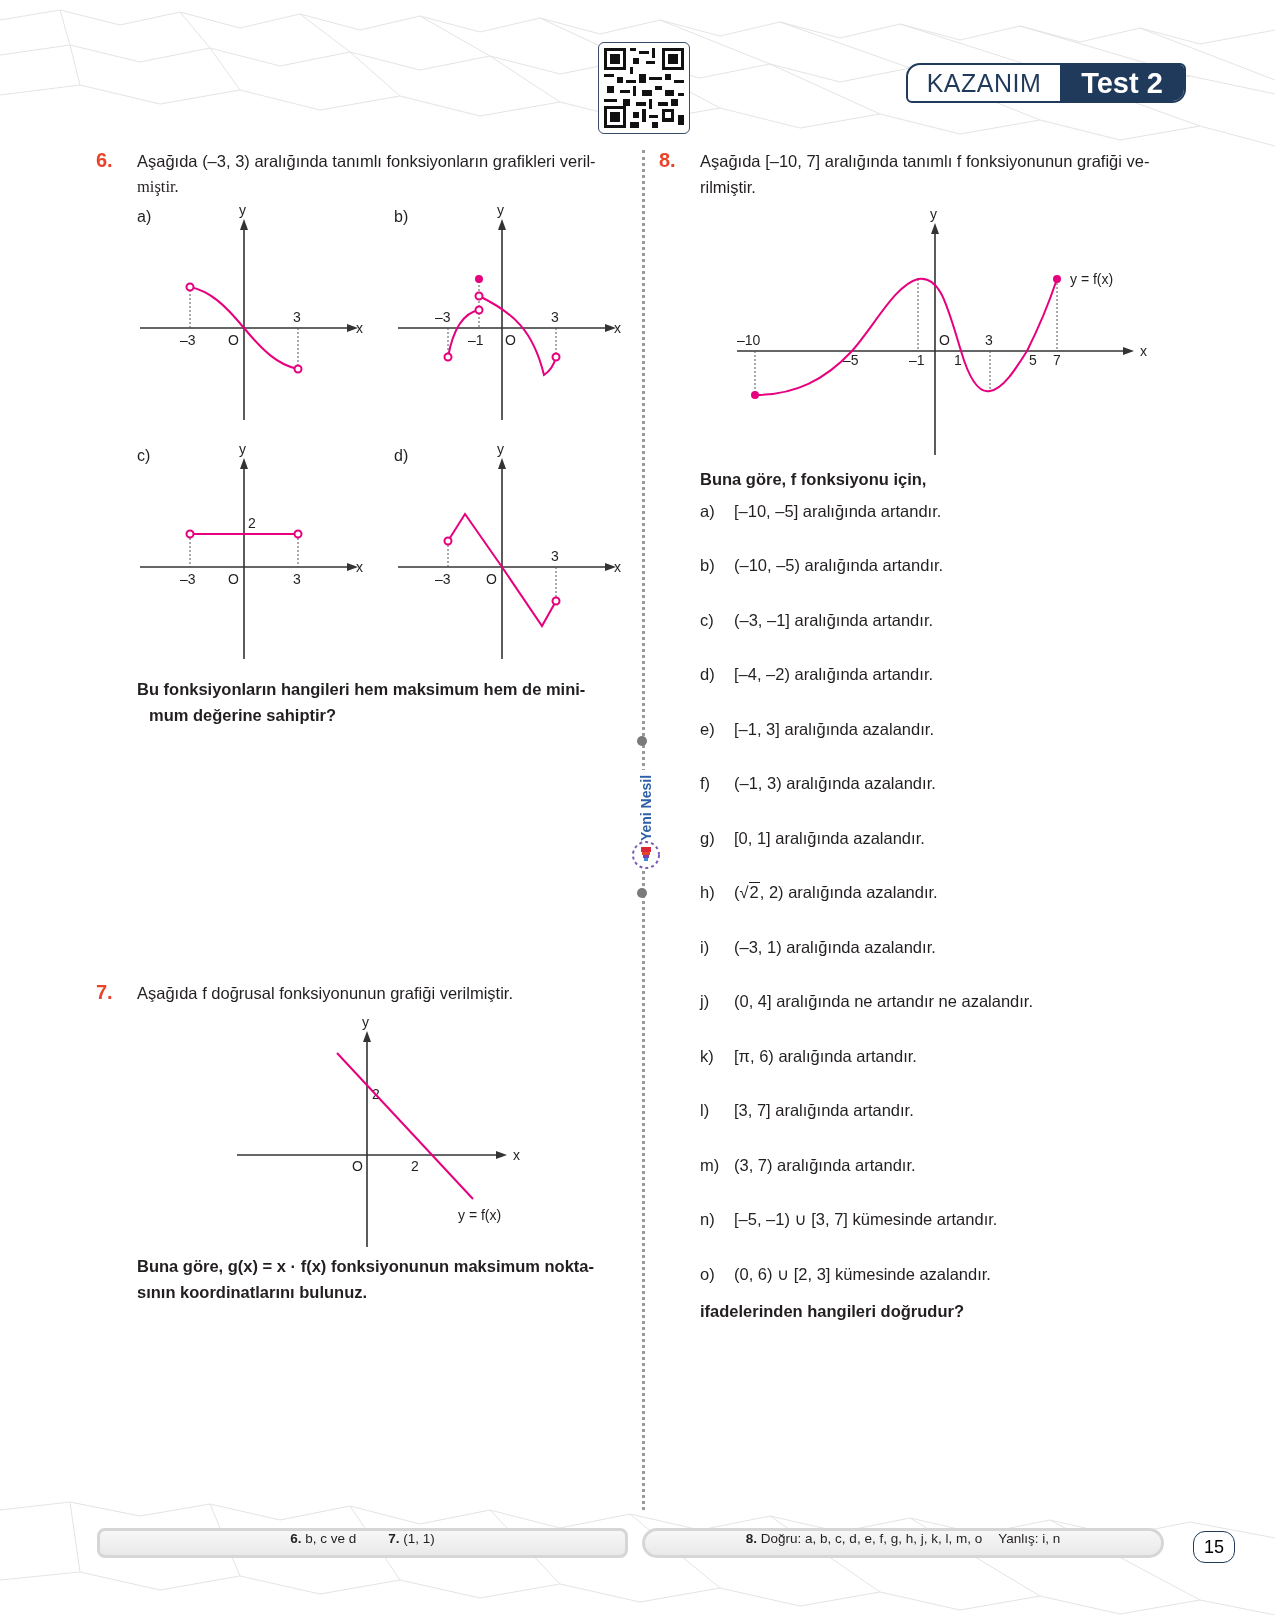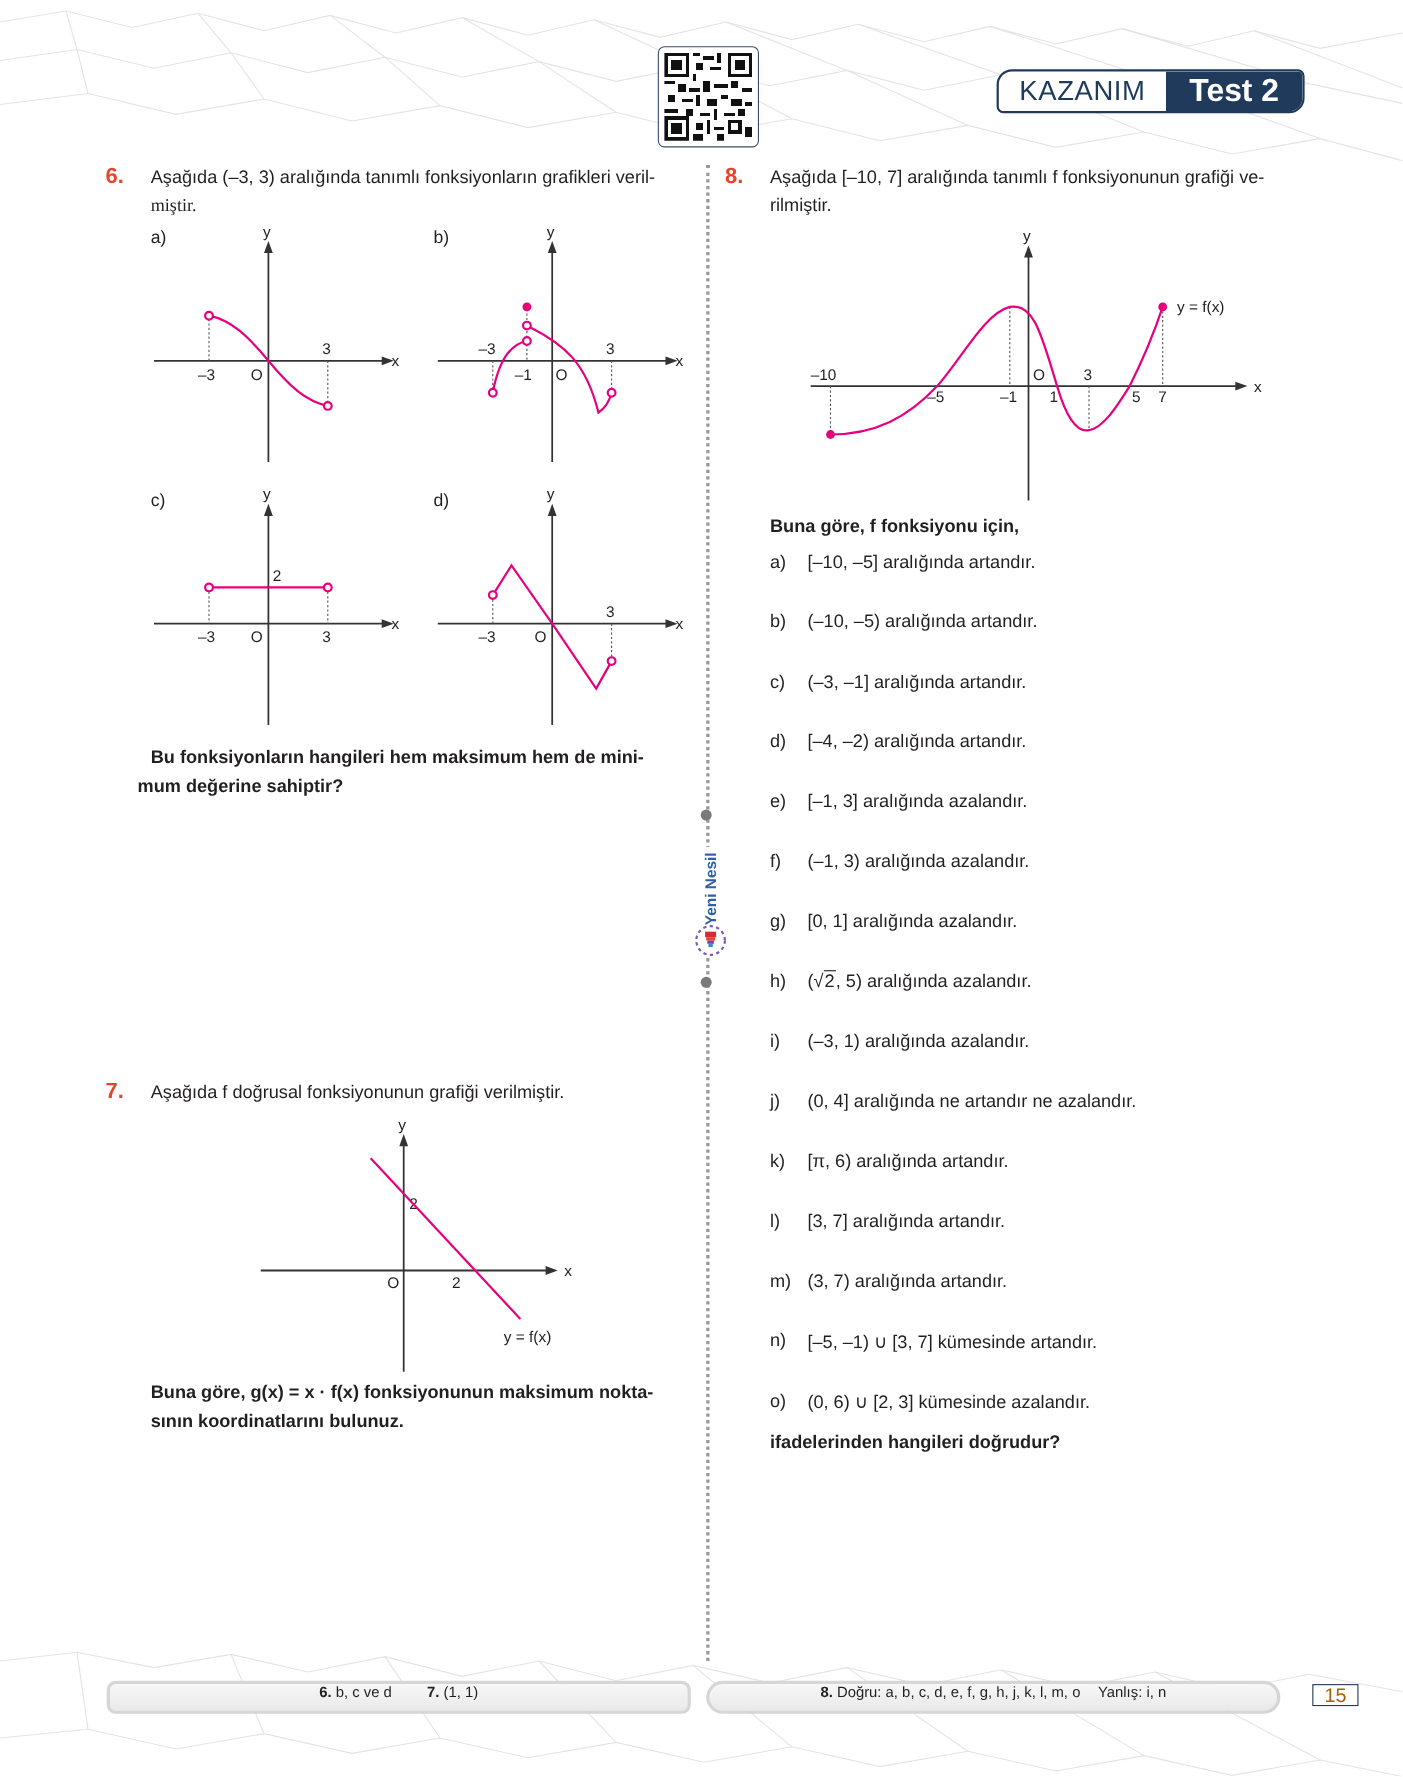--- a/index.html
+++ b/index.html
@@ -57,23 +57,23 @@
   .sqrt { display: inline-block; }
   .sqrt .rad { border-top: 1px solid #231f20; padding: 0 1px; }
 
   .ansbox {
     position: absolute; top: 1528px; height: 30px; border-radius: 8px;
     background: linear-gradient(#f7f7f7, #e9e9e9); border: 3px solid #d6d6d6;
     display: flex; align-items: flex-start; justify-content: center; font-size: 13.5px; color: #231f20;
   }
   .ansbox span { margin: 0 16px; }
   .pagenum {
-    position: absolute; left: 1193px; top: 1531px; width: 42px; height: 20px;
-    border: 1.5px solid #1f3a5a; border-radius: 0; background: #fff;
-    display: flex; align-items: center; justify-content: center; font-size: 18px; color: #a16207;
+    position: absolute; left: 1193px; top: 1531px; width: 42px; height: 32px;
+    border: 1.5px solid #1f3a5a; border-radius: 12px; background: #fff;
+    display: flex; align-items: center; justify-content: center; font-size: 18px; color: #000000;
   }
 </style>
 </head>
 <body>
 
 <svg class="hexbg top" viewBox="0 0 1275 150" preserveAspectRatio="none">
   <g stroke="#e4e4e4" stroke-width="1" fill="none">
     <path d="M0 20 L60 10 L120 25 L180 12 L240 28 L300 14 L360 30 L420 16 L480 32 L540 18 L600 34 L660 20 L720 36 L780 22 L840 38 L900 24 L960 40 L1020 26 L1080 42 L1140 28 L1200 44 L1275 30"></path>
     <path d="M0 55 L70 45 L140 62 L210 48 L280 66 L350 52 L420 70 L490 56 L560 74 L630 60 L700 78 L770 64 L840 82 L910 68 L980 86 L1050 72 L1120 90 L1190 76 L1275 94"></path>
     <path d="M0 95 L80 85 L160 104 L240 90 L320 110 L400 96 L480 116 L560 102 L640 122 L720 108 L800 128 L880 114 L960 134 L1040 120 L1120 140 L1200 126 L1275 146"></path>
@@ -243,21 +243,21 @@
     <text x="37" y="140">–3</text>
       <text x="88" y="140">O</text>
       <text x="153" y="117">3</text>
     <polyline points="50,97 67,70 104,123 144,182 158,157" fill="none" stroke="#e6007e" stroke-width="2"></polyline>
     <circle cx="50" cy="97" r="3.5" fill="#fff" stroke="#e6007e" stroke-width="2"></circle>
     <circle cx="158" cy="157" r="3.5" fill="#fff" stroke="#e6007e" stroke-width="2"></circle>
   </svg>
 </div>
 
 <div class="qtext bold" style="left:137px; top:676px;">Bu fonksiyonların hangileri hem maksimum hem de mini-</div>
-<div class="qtext bold" style="left:125px; top:702px;">mum değerine sahiptir?</div>
+<div class="qtext bold" style="left:149px; top:702px;">mum değerine sahiptir?</div>
 
 <div class="qnum" style="left:96px; top:981px;">7.</div>
 <div class="qtext" style="left:137px; top:980px;">Aşağıda f doğrusal fonksiyonunun grafiği verilmiştir.</div>
 
 <div class="graph" style="left:235px; top:1015px;">
   <svg width="300" height="230">
     <line x1="2" y1="140" x2="265" y2="140" stroke="#333" stroke-width="1.6"></line>
     <polygon points="272,140 261,136 261,144" fill="#333"></polygon>
     <line x1="132" y1="232" x2="132" y2="22" stroke="#333" stroke-width="1.6"></line>
     <polygon points="132,16 128,27 136,27" fill="#333"></polygon>
@@ -333,21 +333,21 @@
 <div class="opt" style="top:774px;">
     <span class="l">f)</span>
     <span>(–1, 3) aralığında azalandır.</span>
   </div>
 <div class="opt" style="top:829px;">
     <span class="l">g)</span>
     <span>[0, 1] aralığında azalandır.</span>
   </div>
 <div class="opt" style="top:883px;">
     <span class="l">h)</span>
-    <span><span>(√</span><span class="sqrt"><span class="rad">2</span></span><span>, 5) aralığında azalandır.</span></span>
+    <span><span>(√</span><span class="sqrt"><span class="rad">2</span></span><span>, 2) aralığında azalandır.</span></span>
   </div>
 <div class="opt" style="top:938px;">
     <span class="l">i)</span>
     <span>(–3, 1) aralığında azalandır.</span>
   </div>
 <div class="opt" style="top:992px;">
     <span class="l">j)</span>
     <span>(0, 4] aralığında ne artandır ne azalandır.</span>
   </div>
 <div class="opt" style="top:1047px;">

